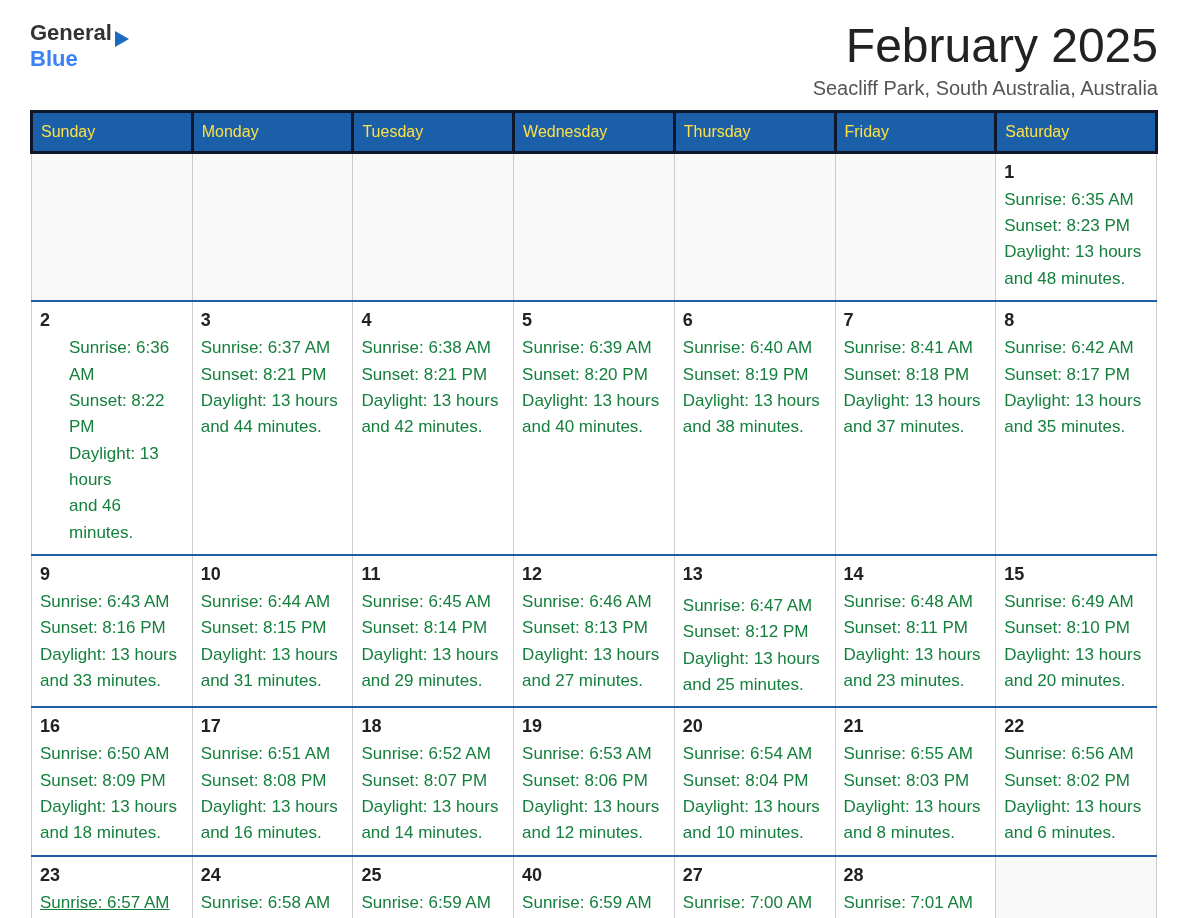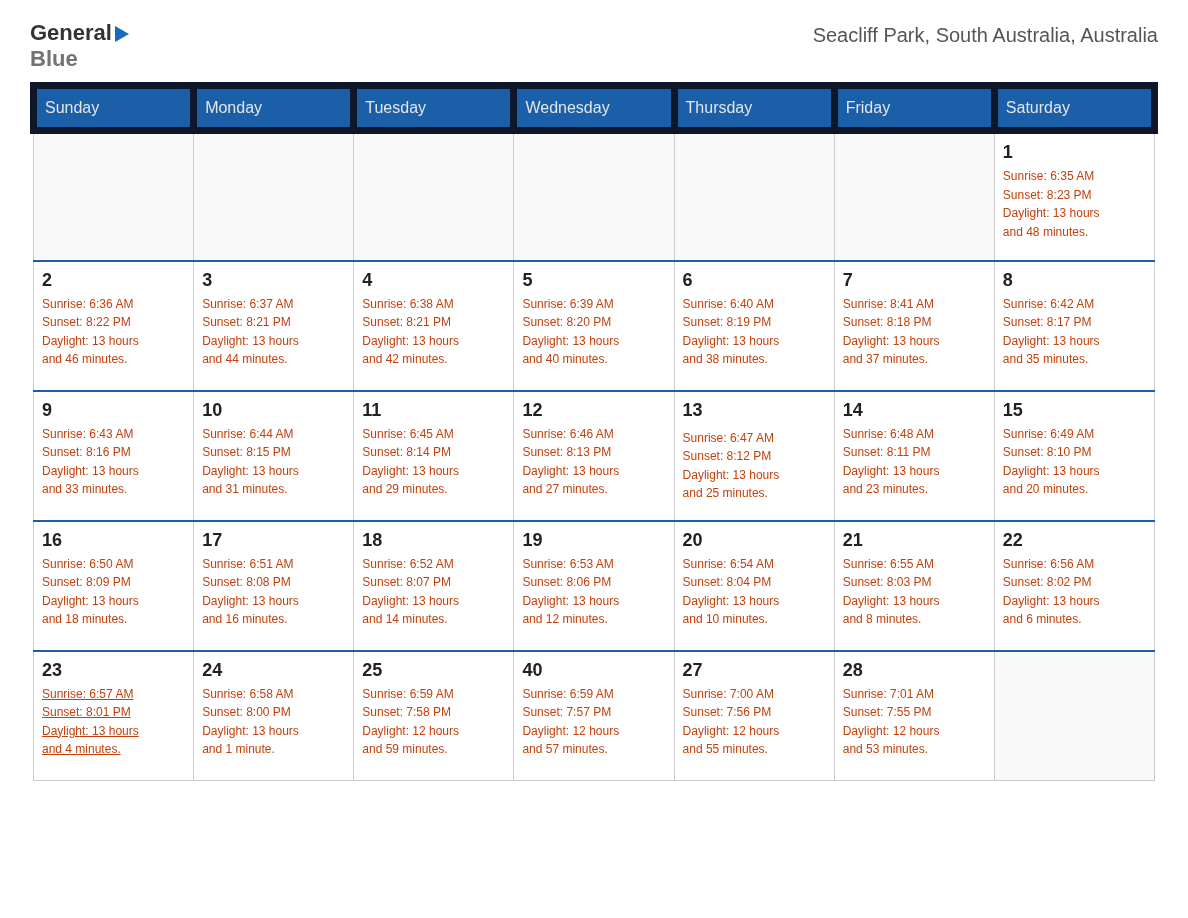--- a/index.html
+++ b/index.html
@@ -18,21 +18,21 @@
       margin-bottom: 10px;
     }
     .logo-text-general {
       font-size: 22px;
       font-weight: bold;
       color: #333;
     }
     .logo-text-blue {
       font-size: 22px;
       font-weight: bold;
-      color: #737373;
+      color: #3b82f6;
     }
     .title-block {
       text-align: right;
     }
     .month-title {
       font-size: 48px;
       font-weight: normal;
       color: #222;
       line-height: 1.1;
     }
@@ -41,60 +41,60 @@
       color: #555;
       margin-top: 4px;
     }
     .calendar {
       width: 100%;
       border-collapse: collapse;
       margin-top: 10px;
     }
     .calendar th {
       background-color: #1a5fa8;
-      color: #e5e5e5;
+      color: #fde047;
       padding: 10px 8px;
       text-align: left;
       font-size: 16px;
       font-weight: normal;
-      border: 7px solid #0f172a;
+      border: 3px solid #0f172a;
     }
     .calendar td {
       border: 1px solid #ccc;
       border-top: 2px solid #1a5fa8;
       vertical-align: top;
       padding: 8px;
       width: calc(100% / 7);
       height: 130px;
     }
     .calendar tr td:first-child {
       border-left: 1px solid #ccc;
     }
     .day-number {
       font-size: 18px;
       font-weight: bold;
       color: #222;
       margin-bottom: 4px;
     }
     .day-info {
-      font-size: 12px;
-      color: #c2410c;
+      font-size: 17px;
+      color: #15803d;
       line-height: 1.55;
     }
     .empty-cell {
       background: #f9f9f9;
     }
     .logo-wrapper {
       display: flex;
       flex-direction: column;
       align-items: flex-start;
     }
     .logo-line1 {
       display: flex;
-      align-items: center;
+      align-items: flex-end;
     }
     .logo-triangle {
       display: inline-block;
       width: 0;
       height: 0;
       border-top: 8px solid transparent;
       border-bottom: 8px solid transparent;
       border-left: 14px solid #1a6abf;
       margin-left: 3px;
       position: relative;
@@ -108,20 +108,21 @@
   <div class="logo-wrapper">
     <div class="logo-line1">
       <span class="logo-text-general">General</span>
       <span class="logo-triangle"></span>
     </div>
     <div>
       <span class="logo-text-blue">Blue</span>
     </div>
   </div>
   <div class="title-block">
+    <div class="month-title">February 2025</div>
     <div class="location-title">Seacliff Park, South Australia, Australia</div>
   </div>
 </div>
 
 <table class="calendar">
   <thead>
     <tr>
     <th>Sunday</th>
         <th>Monday</th>
         <th>Tuesday</th>
@@ -143,21 +144,21 @@
           <div class="day-number">1</div>
           <div class="day-info" style="white-space: pre-line;">Sunrise: 6:35 AM
 Sunset: 8:23 PM
 Daylight: 13 hours
 and 48 minutes.</div>
         </td>
       </tr>
       <tr>
         <td>
           <div class="day-number">2</div>
-          <div class="day-info" style="white-space: pre-line;">Sunrise: 6:36 AM
+          <div class="day-info" style="white-space: pre-line; margin-left: 29px;">Sunrise: 6:36 AM
 Sunset: 8:22 PM
 Daylight: 13 hours
 and 46 minutes.</div>
         </td>
         <td>
           <div class="day-number">3</div>
           <div class="day-info" style="white-space: pre-line;">Sunrise: 6:37 AM
 Sunset: 8:21 PM
 Daylight: 13 hours
 and 44 minutes.</div>

